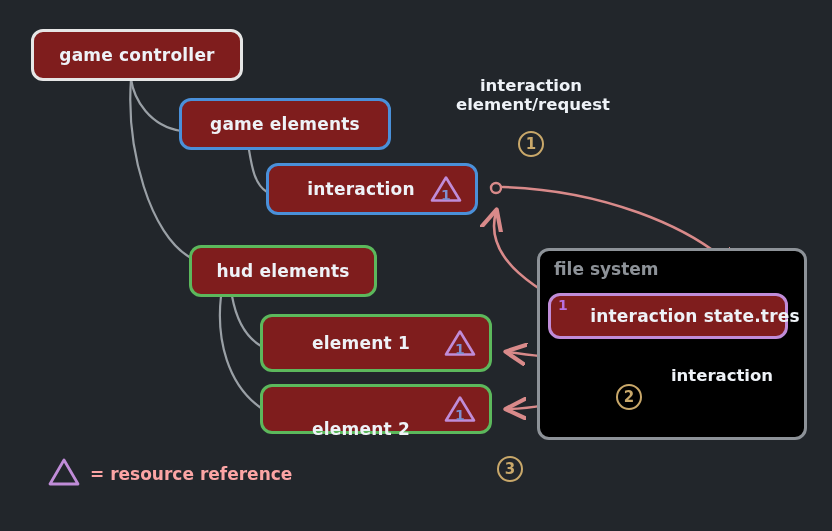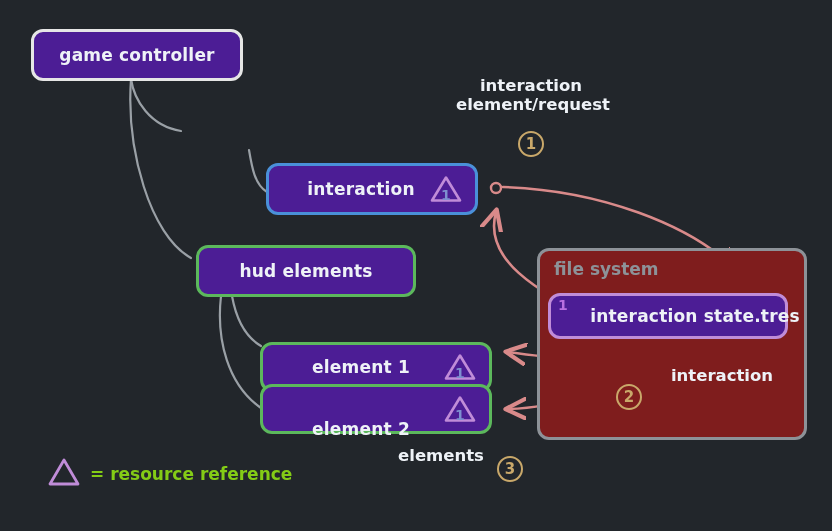--- a/index.html
+++ b/index.html
@@ -18,21 +18,21 @@
   #wires {
     position: absolute;
     left: 0; top: 0;
     width: 832px; height: 531px;
     pointer-events: none;
   }
   .node {
     position: absolute;
     box-sizing: border-box;
     border-radius: 12px;
-    background: #4c1d95;
+    background: #7f1d1d;
     display: flex;
     align-items: center;
     justify-content: center;
     color: #eef2f7;
     font-size: 17px;
     font-weight: 600;
     letter-spacing: 0.2px;
     z-index: 3;
   }
   .node-label { white-space: nowrap; }
@@ -68,21 +68,21 @@
   
   #file-system {
     position: absolute;
     left: 537px;
     top: 248px;
     width: 270px;
     height: 192px;
     box-sizing: border-box;
     border: 3px solid #8d9298;
     border-radius: 12px;
-    background: #7f1d1d;
+    background: #000000;
     z-index: 2;
   }
   #fs-title {
     position: absolute;
     left: 14px;
     top: 8px;
     color: #8d9298;
     font-size: 17px;
     font-weight: 600;
   }
@@ -136,21 +136,21 @@
   #legend {
     position: absolute;
     left: 46px;
     top: 456px;
     display: flex;
     align-items: center;
     gap: 8px;
     z-index: 4;
   }
   #legend-text {
-    color: #84cc16;
+    color: #fca5a5;
     font-size: 17px;
     font-weight: 700;
     white-space: nowrap;
   }
 </style>
 </head>
 <body>
 
 <div id="canvas">
 
@@ -182,36 +182,39 @@
   </svg>
 
   <div id="file-system">
     <span id="fs-title">file system</span>
   </div>
 
   <div class="node n-white" style="left:31px; top:29px; width:212px; height:52px;">
     <span class="node-label">game controller</span>
   </div>
 
+  <div class="node n-blue" style="left:179px; top:98px; width:212px; height:52px;">
+    <span class="node-label">game elements</span>
+  </div>
 
   <div class="node n-blue" style="left:266px; top:163px; width:212px; height:52px;">
     <span class="node-label" style="margin-right:22px;">interaction</span>
     <span class="tri-badge">
       <svg width="34" height="30" viewBox="0 0 34 30" xmlns="http://www.w3.org/2000/svg">
         <path d="M17,3.5 L31,26.5 L3,26.5 Z" fill="none" stroke="#c08cd8" stroke-width="2.6" stroke-linejoin="round"></path>
       </svg>
       <span class="tri-num">1</span>
     </span>
   </div>
 
-  <div class="node n-green" style="left:196px; top:245px; width:220px; height:52px;">
+  <div class="node n-green" style="left:189px; top:245px; width:188px; height:52px;">
     <span class="node-label">hud elements</span>
   </div>
 
-  <div class="node n-green" style="left:260px; top:342px; width:232px; height:50px;justify-content:center;">
+  <div class="node n-green" style="left:260px; top:314px; width:232px; height:58px;justify-content:center;">
     <span class="node-label" style="margin-right:30px;">element 1</span>
     <span class="tri-badge">
       <svg width="34" height="30" viewBox="0 0 34 30" xmlns="http://www.w3.org/2000/svg">
         <path d="M17,3.5 L31,26.5 L3,26.5 Z" fill="none" stroke="#c08cd8" stroke-width="2.6" stroke-linejoin="round"></path>
       </svg>
       <span class="tri-num">1</span>
     </span>
   </div>
 
   <div class="node n-green" style="left:260px; top:384px; width:232px; height:50px;">
@@ -238,21 +241,20 @@
   </div>
 
   <div class="annot" style="left:648px; top:366px; width:148px; text-align:center;">
     <div>interaction</div>
   </div>
   <div class="step-circle" style="left:616px; top:384px;">
     <span>2</span>
   </div>
 
   <div class="annot" style="left:386px; top:446px; width:110px;">
-    <div>elements</div>
   </div>
   <div class="step-circle" style="left:497px; top:456px;">
     <span>3</span>
   </div>
 
   <div id="legend">
     <span>
       <svg width="36" height="32" viewBox="0 0 36 32" xmlns="http://www.w3.org/2000/svg">
         <path d="M18,4 L32,28 L4,28 Z" fill="none" stroke="#c08cd8" stroke-width="2.8" stroke-linejoin="round"></path>
       </svg>

